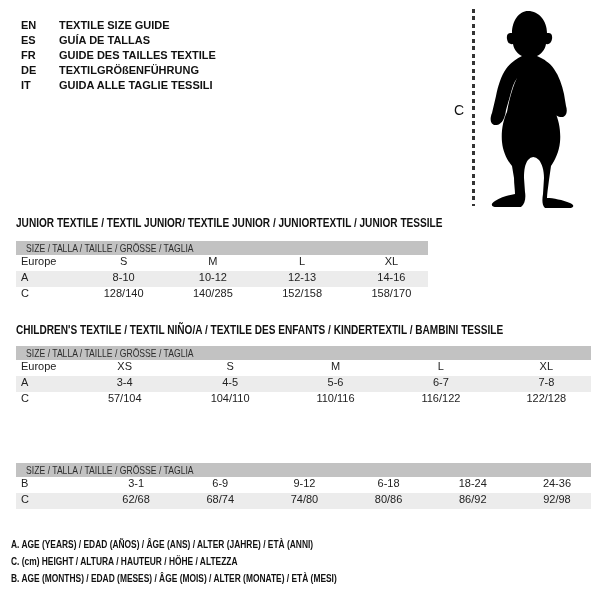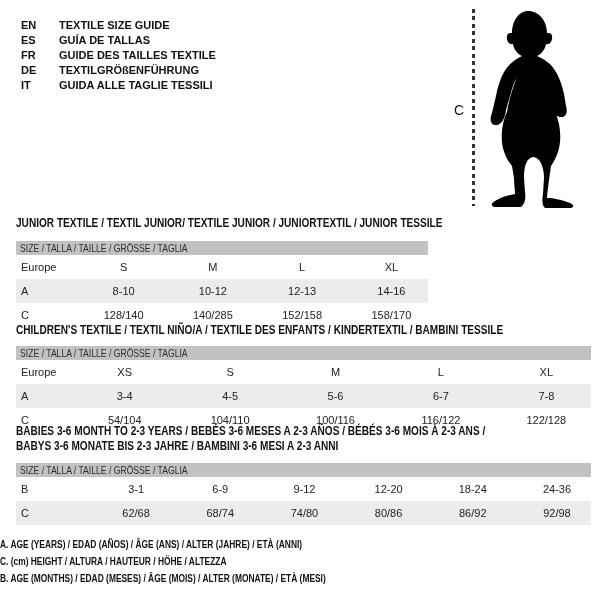--- a/index.html
+++ b/index.html
@@ -15,34 +15,34 @@
   #figure-label{position:absolute;left:454px;top:103px;font-size:14px;line-height:14px;color:#111;}
   #dashed-line{position:absolute;left:472px;top:9px;width:2.5px;height:197px;
     background:repeating-linear-gradient(to bottom,#333 0 4px,transparent 4px 7.5px);}
   #baby-svg{position:absolute;left:481px;top:8px;width:100px;height:200px;}
   
   .cond-b{display:inline-block;transform:scaleX(0.84);transform-origin:0 50%;white-space:nowrap;font-weight:bold;color:#111;}
   
   .tbl-title{position:absolute;font-size:12px;line-height:15px;white-space:nowrap;}
   
   .size-table{position:absolute;}
-  .thead{height:14px;background:var(--hdr,#c2c2c2);display:flex;align-items:center;overflow:hidden;}
+  .thead{height:14px;background:var(--hdr,#c2c2c2);display:flex;align-items:center;overflow:hidden;padding-left:6px;}
   .thead .hlabel{font-size:10.5px;color:#2d2d2d;transform:scaleX(0.82);transform-origin:0 50%;padding-left:5px;white-space:nowrap;}
-  .trow{display:flex;height:24px;align-items:center;font-size:11px;color:#222;gap:16px;}
+  .trow{display:flex;height:16px;align-items:flex-start;font-size:11px;color:#222;gap:16px;}
   .trow.shaded{background:var(--stripe,#ececec);}
   .tlabel{flex:0 0 auto;padding-left:5px;}
   .tcell{flex:1 1 0;text-align:center;white-space:nowrap;}
   #t1{left:16px;top:241px;width:412px;} #t1 .tlabel{width:50px;}
   #t2{left:16px;top:346px;width:575px;} #t2 .tlabel{width:43px;}
   #t3{left:16px;top:463px;width:575px;} #t3 .tlabel{width:65px;}
   #t1-title{left:16px;top:216px;}
   #t2-title{left:16px;top:323px;}
   #t3-title{left:16px;top:424px;}
   
-  #footnotes{position:absolute;left:0;top:536px;}
+  #footnotes{position:absolute;left:11px;top:536px;}
   .footnote{height:17px;font-size:10px;line-height:17px;white-space:nowrap;}
 </style>
 </head>
 <body>
 
 <div id="canvas">
 
   <div id="lang-block">
     <div class="lang-row">
       <span class="lang-code">EN</span>
@@ -164,42 +164,38 @@
       <div class="trow shaded">
         <div class="tlabel">A</div>
         <div class="tcell">3-4</div>
         <div class="tcell">4-5</div>
         <div class="tcell">5-6</div>
         <div class="tcell">6-7</div>
         <div class="tcell">7-8</div>
       </div>
       <div class="trow">
         <div class="tlabel">C</div>
-        <div class="tcell">54/104</div>
+        <div class="tcell">57/104</div>
         <div class="tcell">104/110</div>
-        <div class="tcell">100/116</div>
+        <div class="tcell">110/116</div>
         <div class="tcell">116/122</div>
         <div class="tcell">122/128</div>
       </div>
     </div>
 
-  <div class="tbl-title" id="t3-title">
-    <div><span class="cond-b">BABIES 3-6 MONTH TO 2-3 YEARS / BEBÉS 3-6 MESES A 2-3 AÑOS / BÉBÉS 3-6 MOIS À 2-3 ANS /</span></div>
-    <div><span class="cond-b">BABYS 3-6 MONATE BIS 2-3 JAHRE / BAMBINI 3-6 MESI A 2-3 ANNI</span></div>
-  </div>
   <div class="size-table" id="t3">
       <div class="thead">
         <span class="hlabel">SIZE / TALLA / TAILLE / GRÖSSE / TAGLIA</span>
       </div>
       <div class="trow">
         <div class="tlabel">B</div>
         <div class="tcell">3-1</div>
         <div class="tcell">6-9</div>
         <div class="tcell">9-12</div>
-        <div class="tcell">12-20</div>
+        <div class="tcell">6-18</div>
         <div class="tcell">18-24</div>
         <div class="tcell">24-36</div>
       </div>
       <div class="trow shaded">
         <div class="tlabel">C</div>
         <div class="tcell">62/68</div>
         <div class="tcell">68/74</div>
         <div class="tcell">74/80</div>
         <div class="tcell">80/86</div>
         <div class="tcell">86/92</div>

